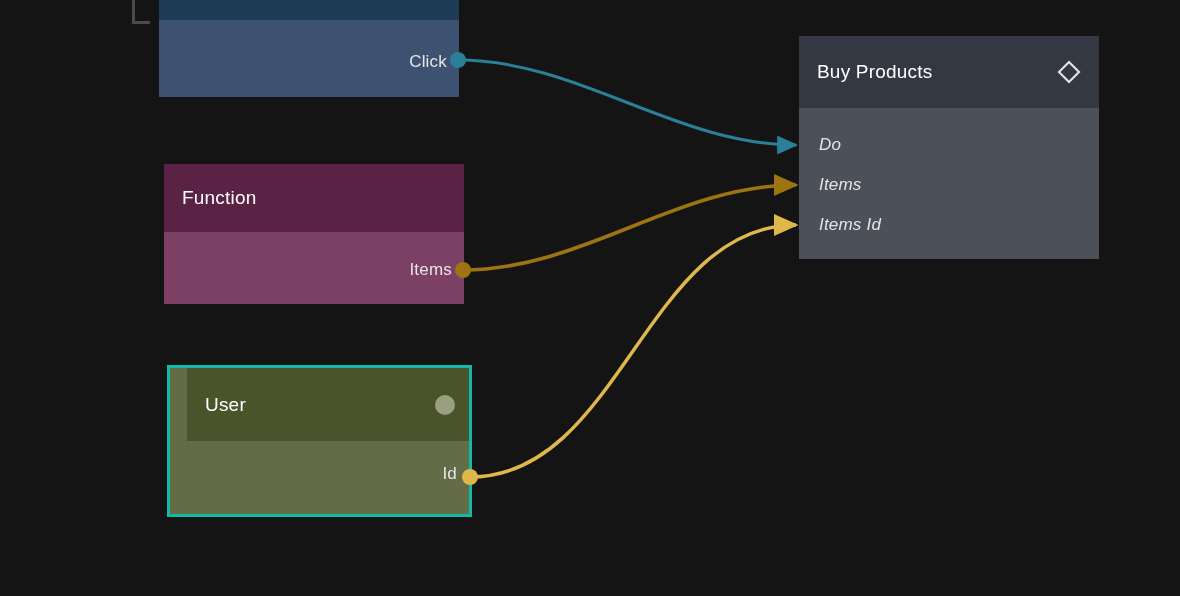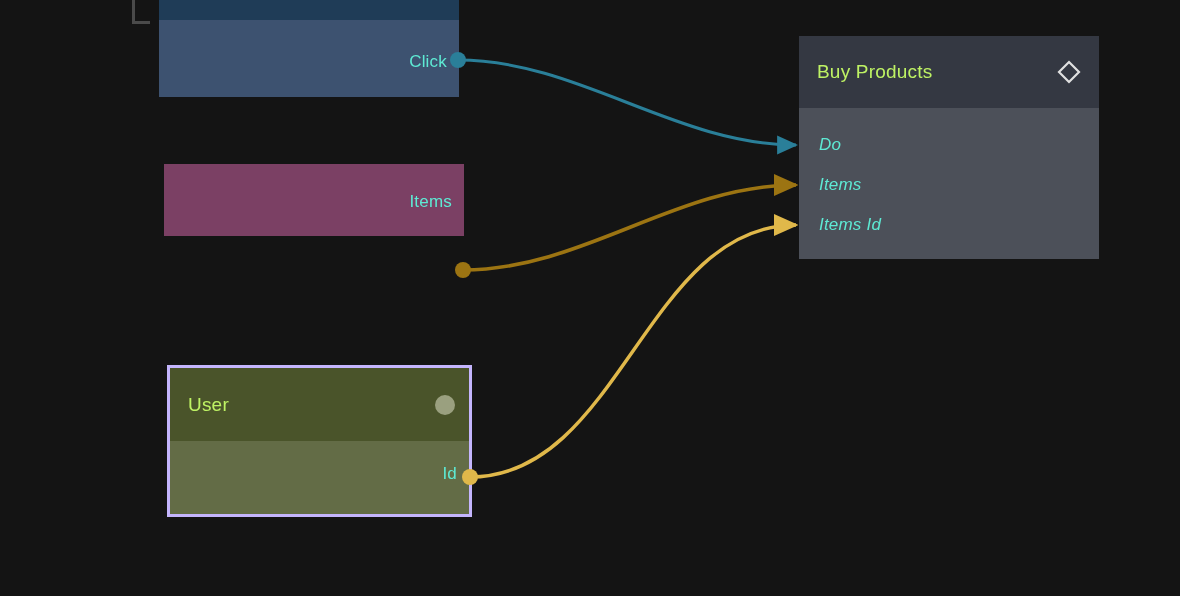--- a/index.html
+++ b/index.html
@@ -25,31 +25,32 @@
     width: 1180px;
     height: 596px;
     pointer-events: none;
   }
   .node {
     position: absolute;
     box-sizing: border-box;
     overflow: hidden;
   }
   .node.selected {
-    border: 3px solid #c4b5fd;
+    border: 3px solid #14b8a6;
+    padding-left: 17px;
   }
   .node-header {
     position: relative;
     display: flex;
     align-items: center;
     box-sizing: border-box;
     padding: 0 18px;
   }
   .node-title {
-    color: #bef264;
+    color: #ffffff;
     font-size: 19px;
     letter-spacing: 0.2px;
     white-space: nowrap;
   }
   .node-body {
     position: relative;
     box-sizing: border-box;
   }
   .port-row {
     position: absolute;
@@ -60,21 +61,21 @@
   .port-row.out {
     right: 0;
     padding-right: 12px;
     justify-content: flex-end;
   }
   .port-row.in {
     left: 0;
     padding-left: 20px;
   }
   .port-label {
-    color: #5eead4;
+    color: #e5e5e5;
     font-size: 17px;
     letter-spacing: 0.2px;
     text-align: right;
   }
   .port-dot {
     position: absolute;
     border-radius: 50%;
   }
   .header-icon {
     position: absolute;
@@ -125,20 +126,23 @@
     </div>
     <div class="node-body" style="height:77px; background:#3d5270;">
       <div class="port-row out" style="top:30px; height:24px; right:0;">
         <span class="port-label">Click</span>
       </div>
     </div>
   </div>
   <div class="port-dot" style="left:450px; top:52px; width:16px; height:16px; background:#2a7f99;"></div>
 
   <div class="node" style="left:164px; top:164px; width:300px; height:140px;">
+    <div class="node-header" style="height:68px; background:#5a2346;">
+      <span class="node-title">Function</span>
+    </div>
     <div class="node-body" style="height:72px; background:#7b4064;">
       <div class="port-row out" style="top:26px; height:24px; right:0;">
         <span class="port-label">Items</span>
       </div>
     </div>
   </div>
   <div class="port-dot" style="left:455px; top:262px; width:16px; height:16px; background:#9c7412;"></div>
 
   <div class="node selected" style="left:167px; top:365px; width:305px; height:152px; background:#636c46;">
     <div class="node-header" style="height:73px; background:#4a542a;">

